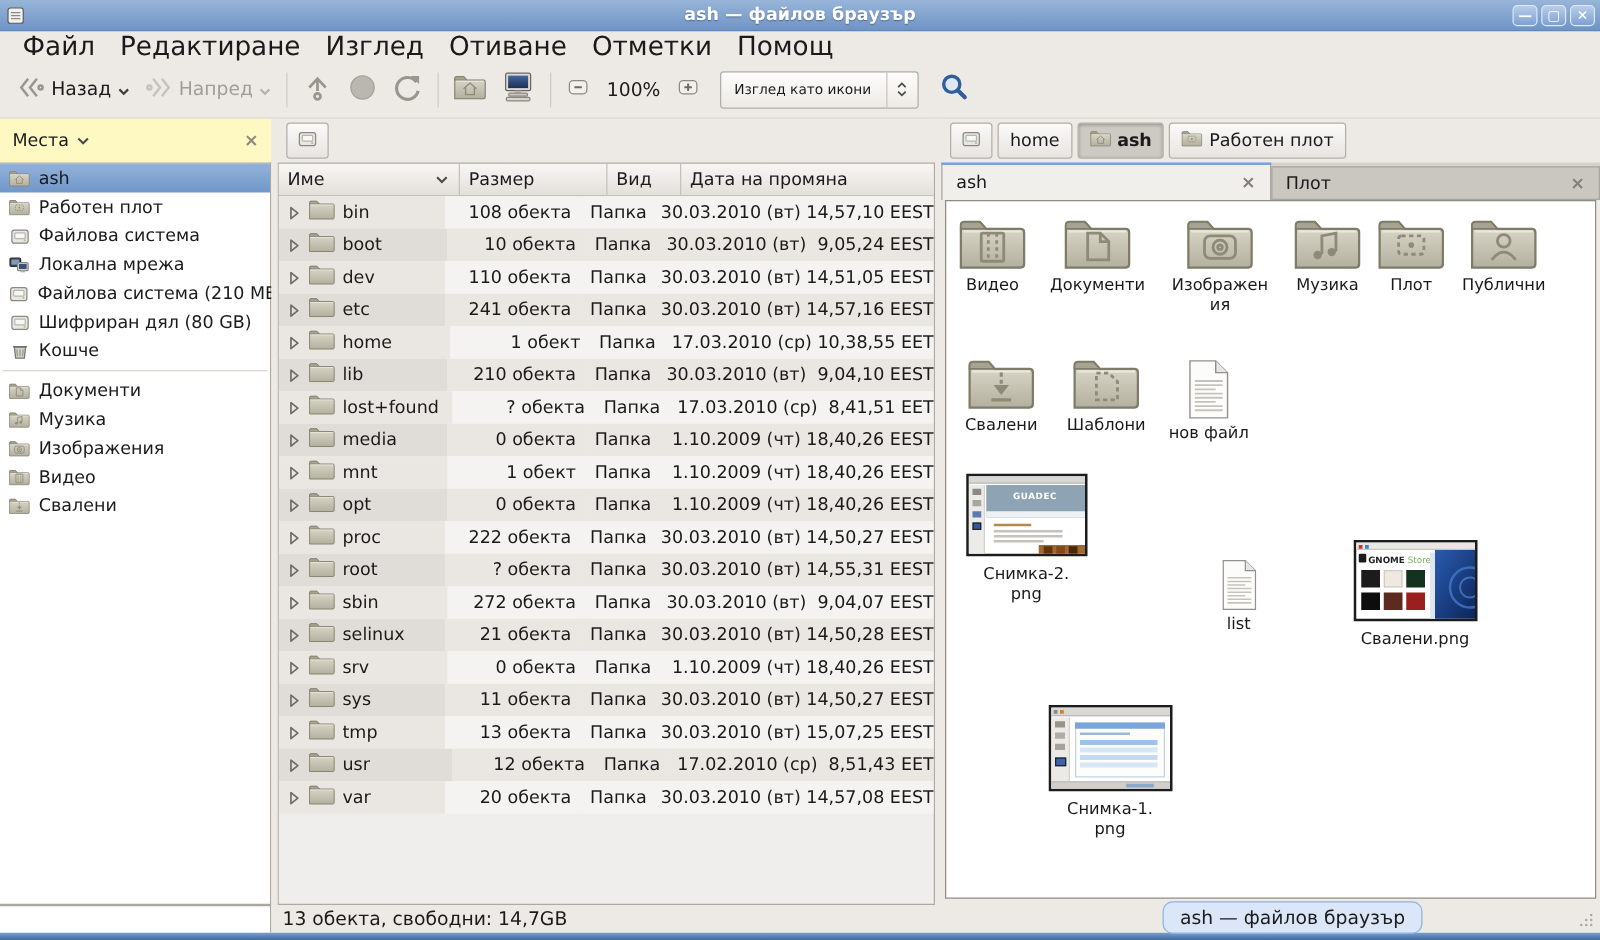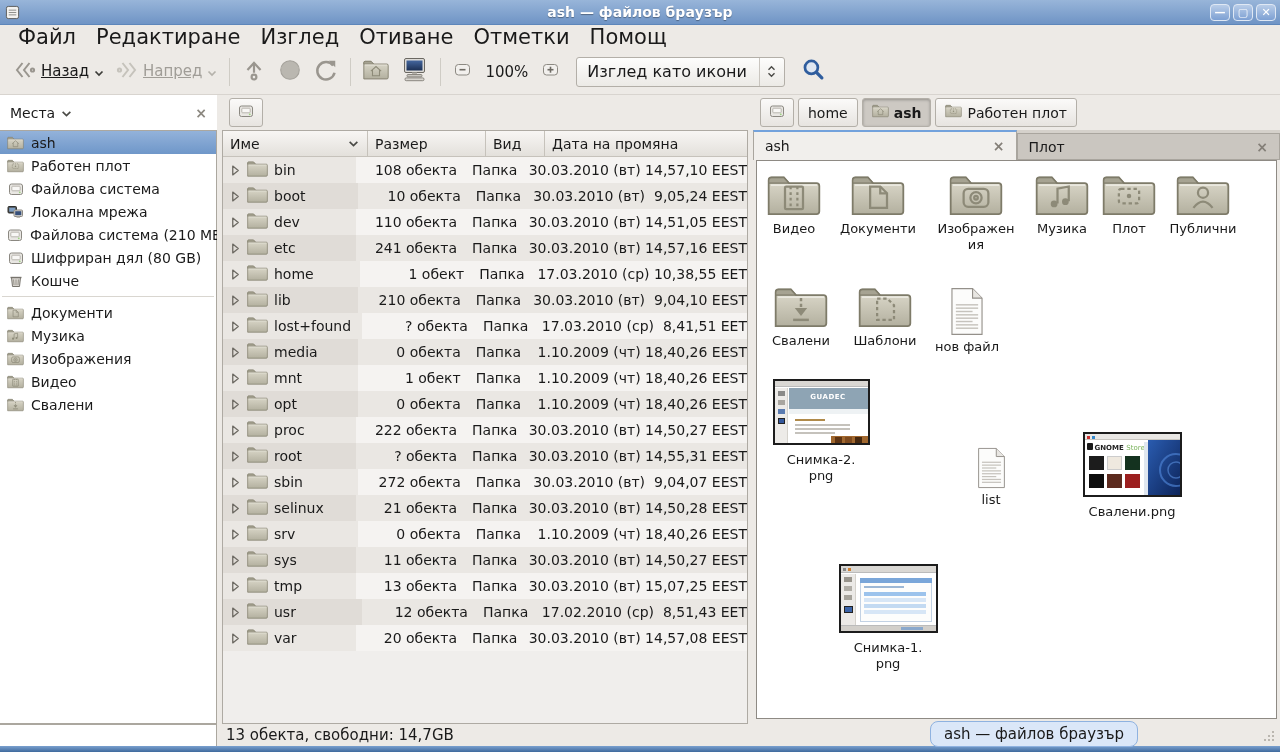--- a/index.html
+++ b/index.html
@@ -17,37 +17,37 @@
              background:linear-gradient(#b9cde8,#7da0d3); color:#fff; font-size:11px; font-weight:bold;
              display:flex; align-items:center; justify-content:center; line-height:1; }
 
   
   .menubar { height:24px; display:flex; align-items:center; padding-left:8px; font-size:21px; }
   .menu-item { padding:2px 10px; }
 
   
   .toolbar { height:46px; display:flex; align-items:center; padding:0 8px; border-bottom:1px solid #d8d4cf; }
   .tool-btn { display:flex; align-items:center; gap:5px; padding:5px 6px; border-radius:3px; font-size:15px; }
-  .tool-label { line-height:1;text-decoration:underline; }
+  .tool-label { line-height:1; }
   .tool-label.disabled { color:#a09d97; }
   .tool-sep { width:1px; height:28px; background:#cfccc5; margin:0 6px; }
   .zoom-level { font-size:15px; margin:0 7px; }
   .view-combo { height:30px; margin-left:10px; border:1px solid #b3afa8; border-radius:3px;
                 background:linear-gradient(#fdfdfc,#eceae6); display:flex; align-items:center; padding:0 0 0 10px; }
-  .view-combo-label { font-size:16px; padding-right:12px; }
+  .view-combo-label { font-size:11px; padding-right:12px; }
   .combo-sep { width:1px; height:28px; background:#c9c5bf; }
   .combo-arrows { width:24px; display:flex; flex-direction:column; align-items:center; gap:1px; }
   .search-btn { margin-left:12px; padding:4px; }
 
   
   .content { height:629px; display:flex; background:#edeae6; }
   .pane-handle { width:5px; background:#edeae6; position:relative; }
 
   
-  .sidebar { width:217px; display:flex; flex-direction:column; background:#ffffff; }
+  .sidebar { width:217px; display:flex; flex-direction:column; background:#fef9c3; }
   .sidebar-header { height:35px; display:flex; align-items:center; padding:0 10px 0 10px; gap:6px; }
   .sidebar-close { margin-left:auto; color:#8c8880; font-weight:bold; font-size:14px; }
   .sidebar-list { flex:1; background:#fff; border:1px solid #aba79f; border-left:none; }
   .side-item { height:23px; display:flex; align-items:center; gap:7px; padding-left:7px; white-space:nowrap; }
   .side-item.selected { background:linear-gradient(#93b2da,#6f97c9); }
   .side-sep { height:1px; background:#d9d6d0; margin:4px 2px; }
   .side-icon { width:17px; display:flex; justify-content:center; }
 
   
   .tree-pane { width:526px; display:flex; flex-direction:column; }

